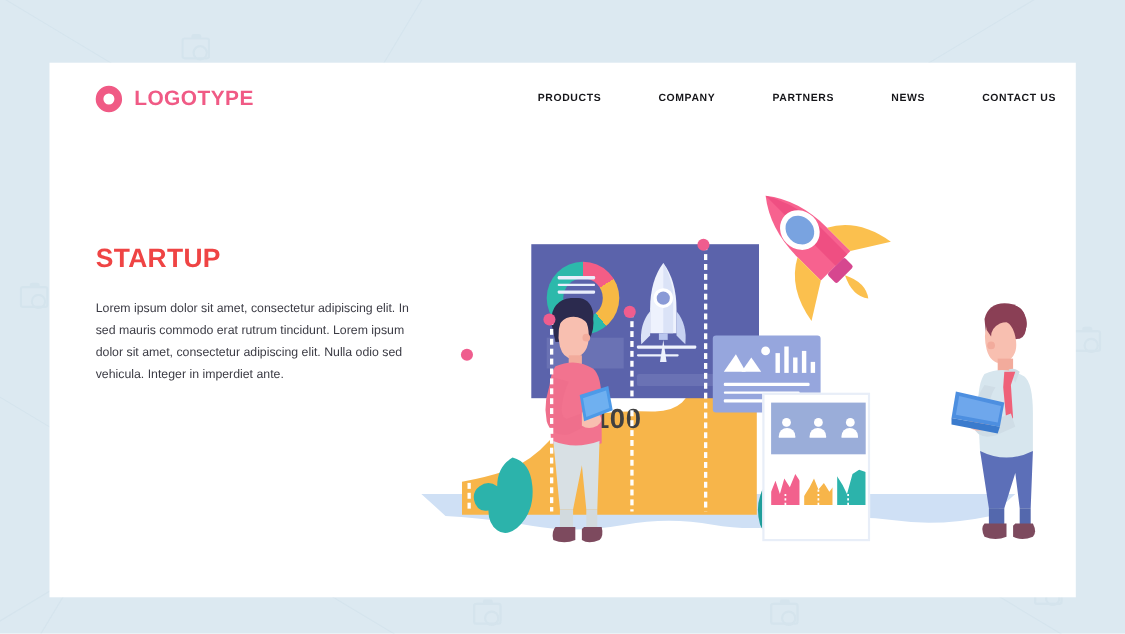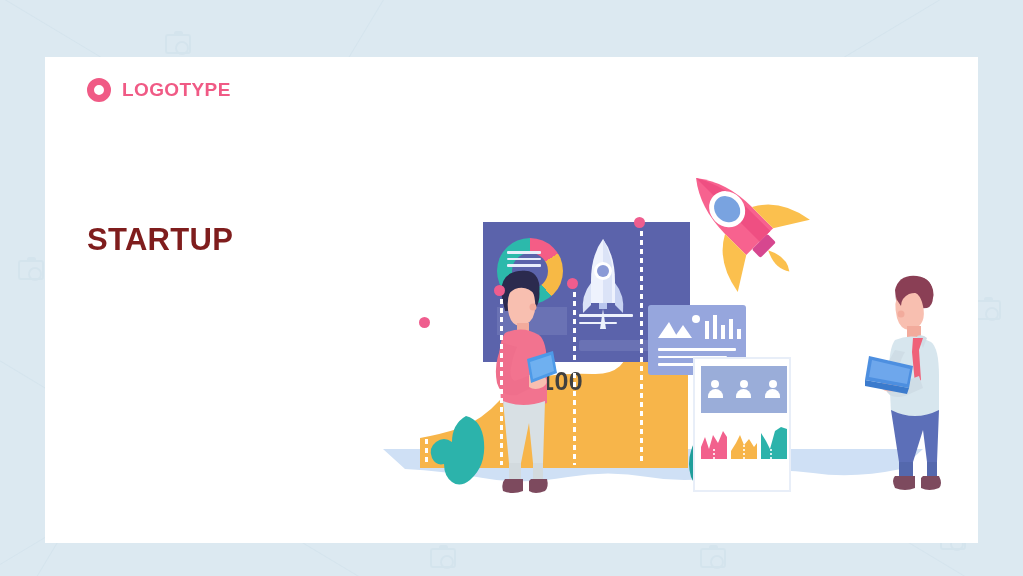--- a/index.html
+++ b/index.html
@@ -60,22 +60,22 @@
   }
   .nav-item {
     font-size: 9.5px; font-weight: bold; letter-spacing: .55px;
     color: #16161a; margin-left: 52px; cursor: pointer; white-space: nowrap;
   }
   .nav-item:first-child { margin-left: 0; }
 
   
   .copy { position: absolute; left: 42px; top: 165px; width: 290px; }
   .headline {
-    font-size: 31px; font-weight: bold; letter-spacing: .3px;
-    color: #7f1d1d; margin-bottom: 22px;
+    font-size: 24px; font-weight: bold; letter-spacing: .3px;
+    color: #ef4444; margin-bottom: 22px;
   }
   .body-copy {
     font-size: 11.2px; line-height: 1.78; color: #3b3b44;
   }
   .cta {
     margin-top: 24px; width: 136px; height: 45px;
     background: #6a6fc0; color: #ffffff;
     font-size: 13px; font-weight: bold; letter-spacing: .3px;
     display: flex; align-items: center; justify-content: center;
     border: none; cursor: pointer;
@@ -228,24 +228,32 @@
   <div class="wm-cam" style="left:940px; top:530px;"></div>
 </div>
 
 <div class="page">
 
   <div class="header">
     <div class="logo-wrap">
       <div class="logo-mark"></div>
       <div class="logo-text">LOGOTYPE</div>
     </div>
+    <div class="nav">
+      <div class="nav-item">PRODUCTS</div>
+      <div class="nav-item">COMPANY</div>
+      <div class="nav-item">PARTNERS</div>
+      <div class="nav-item">NEWS</div>
+      <div class="nav-item">CONTACT US</div>
+    </div>
   </div>
 
   <div class="copy">
     <div class="headline">STARTUP</div>
+    <div class="body-copy">Lorem ipsum dolor sit amet, consectetur adipiscing elit. In sed mauris commodo erat rutrum tincidunt. Lorem ipsum dolor sit amet, consectetur adipiscing elit. Nulla  odio sed vehicula. Integer in imperdiet ante.</div>
   </div>
 
   <div class="illo">
 
     <div class="platform">
       <svg width="540" height="46" viewBox="0 0 540 46">
         <path d="M0 0 H540 L518 20 Q470 30 430 24 Q390 18 350 26 Q305 35 265 28 Q225 21 185 28 Q140 36 100 29 Q60 22 22 20 Z" fill="#cfe0f5"></path>
       </svg>
     </div>
 

